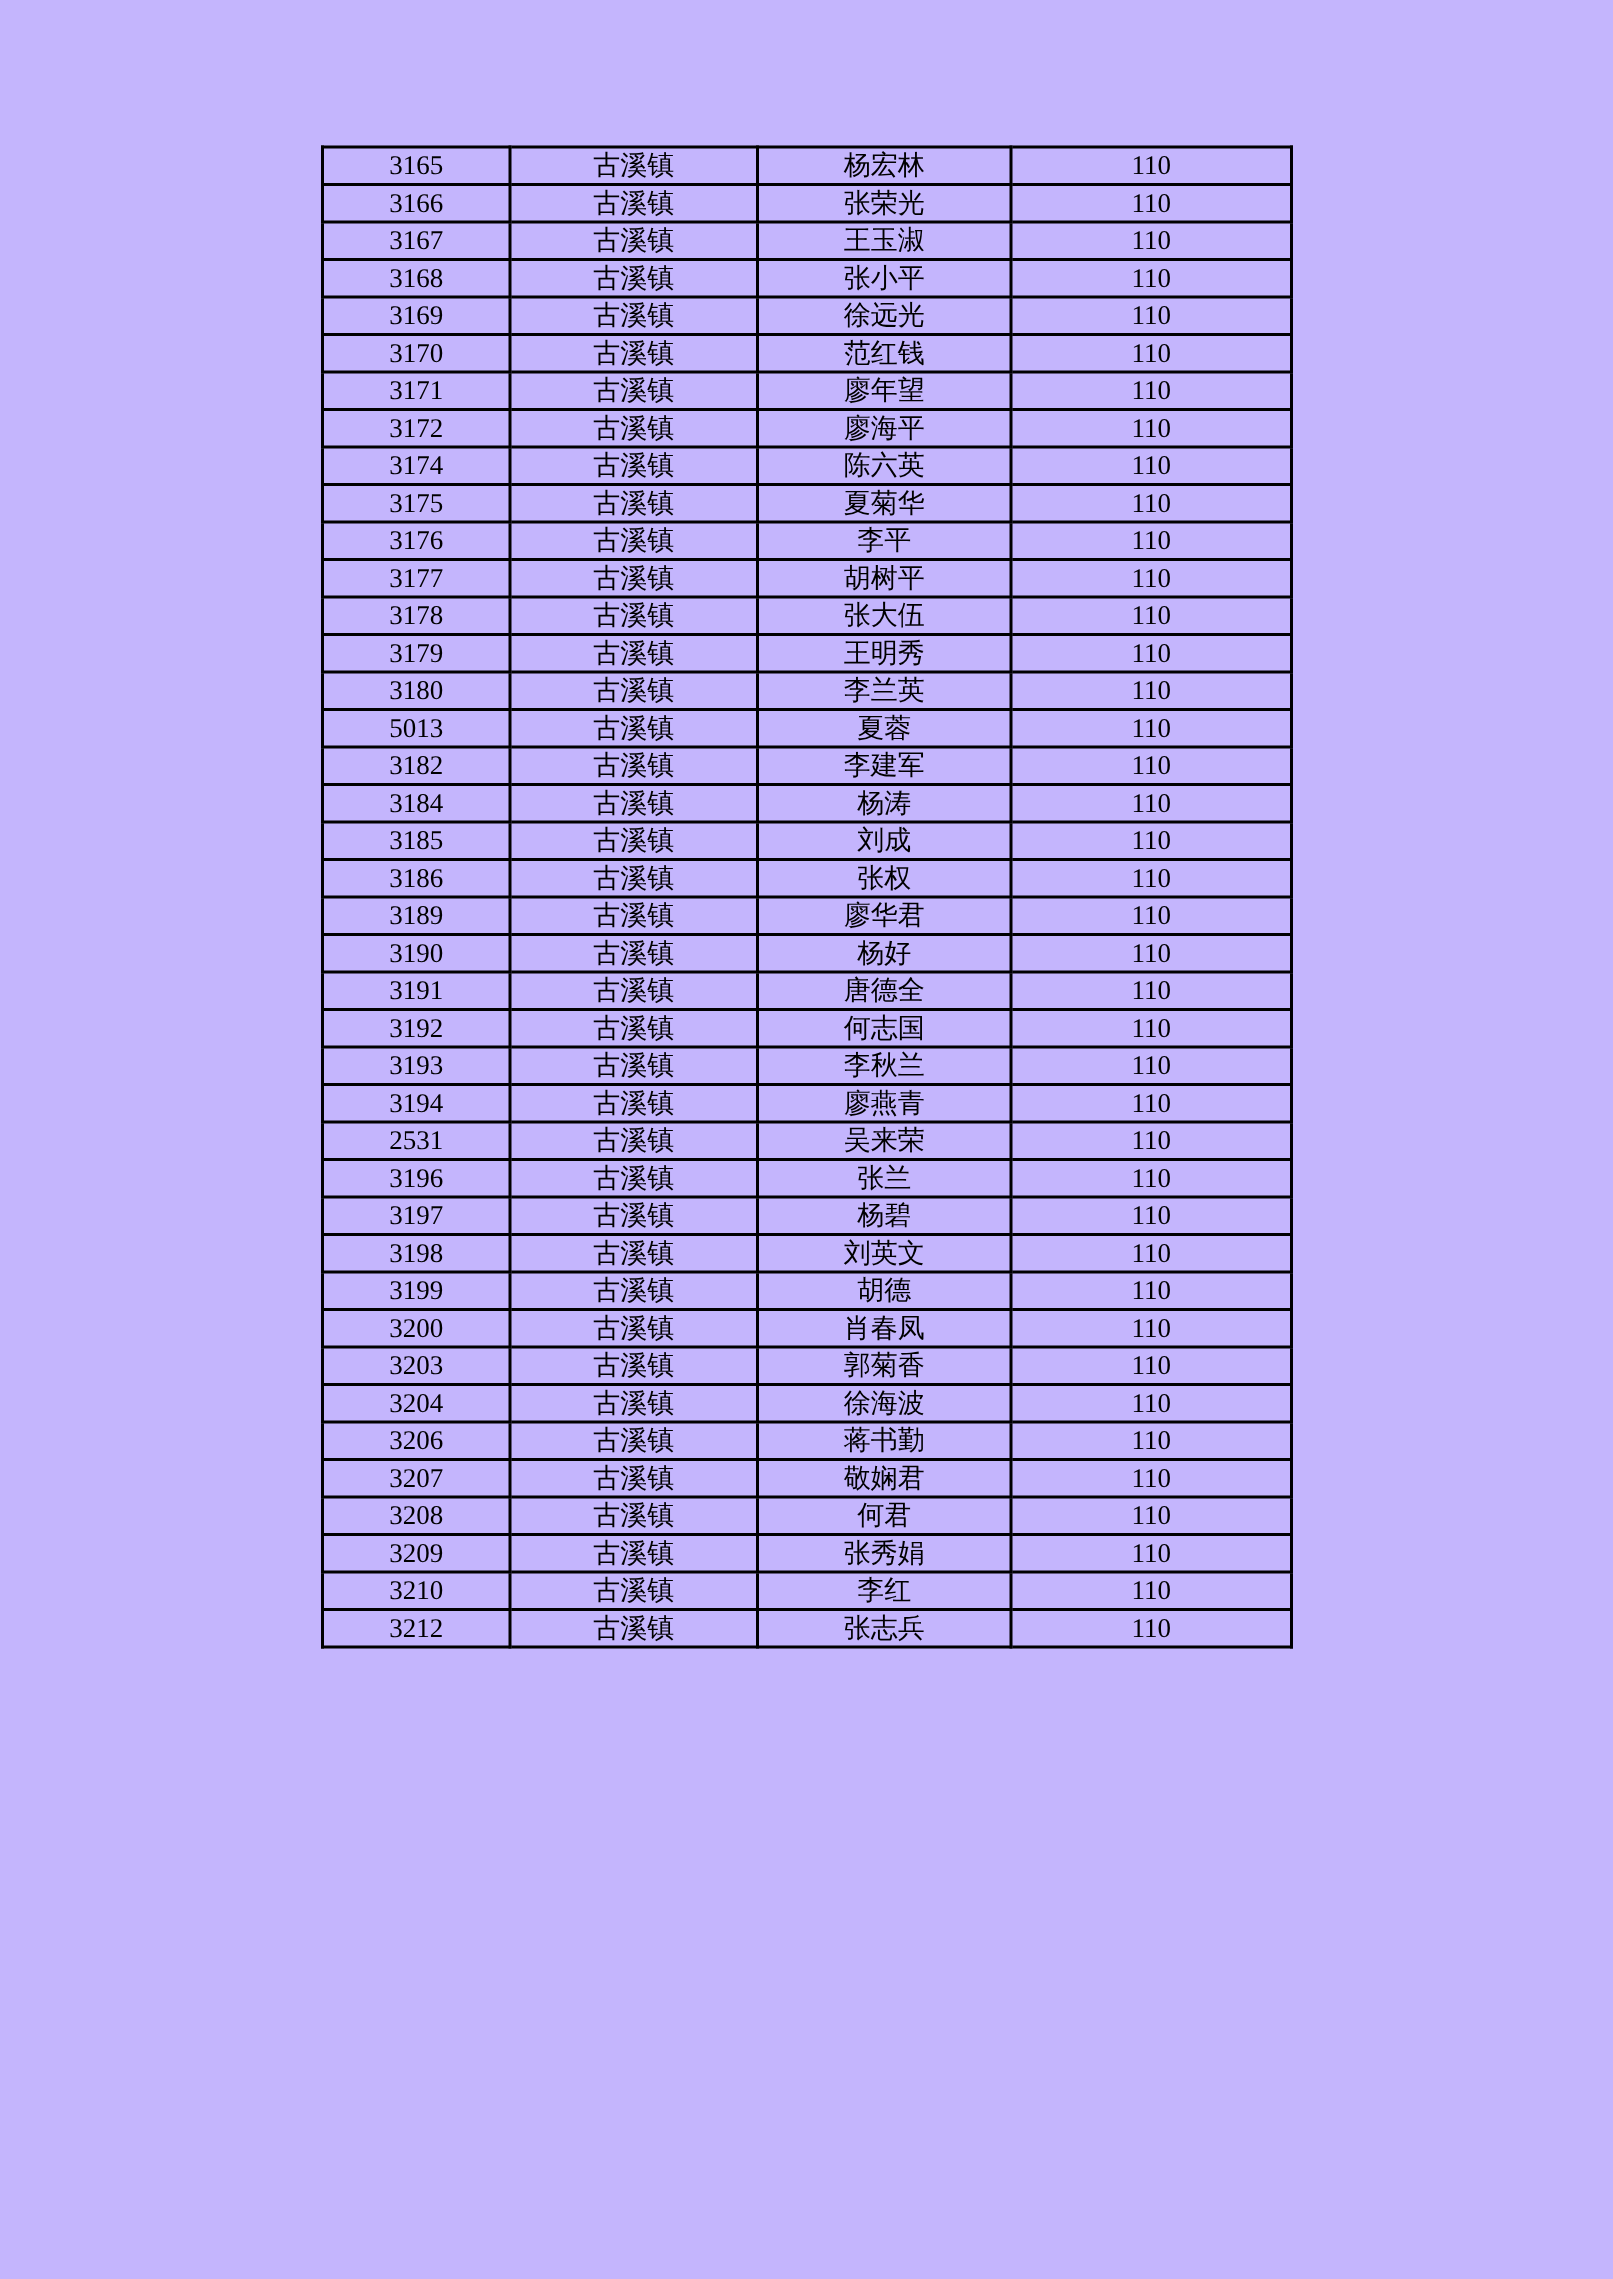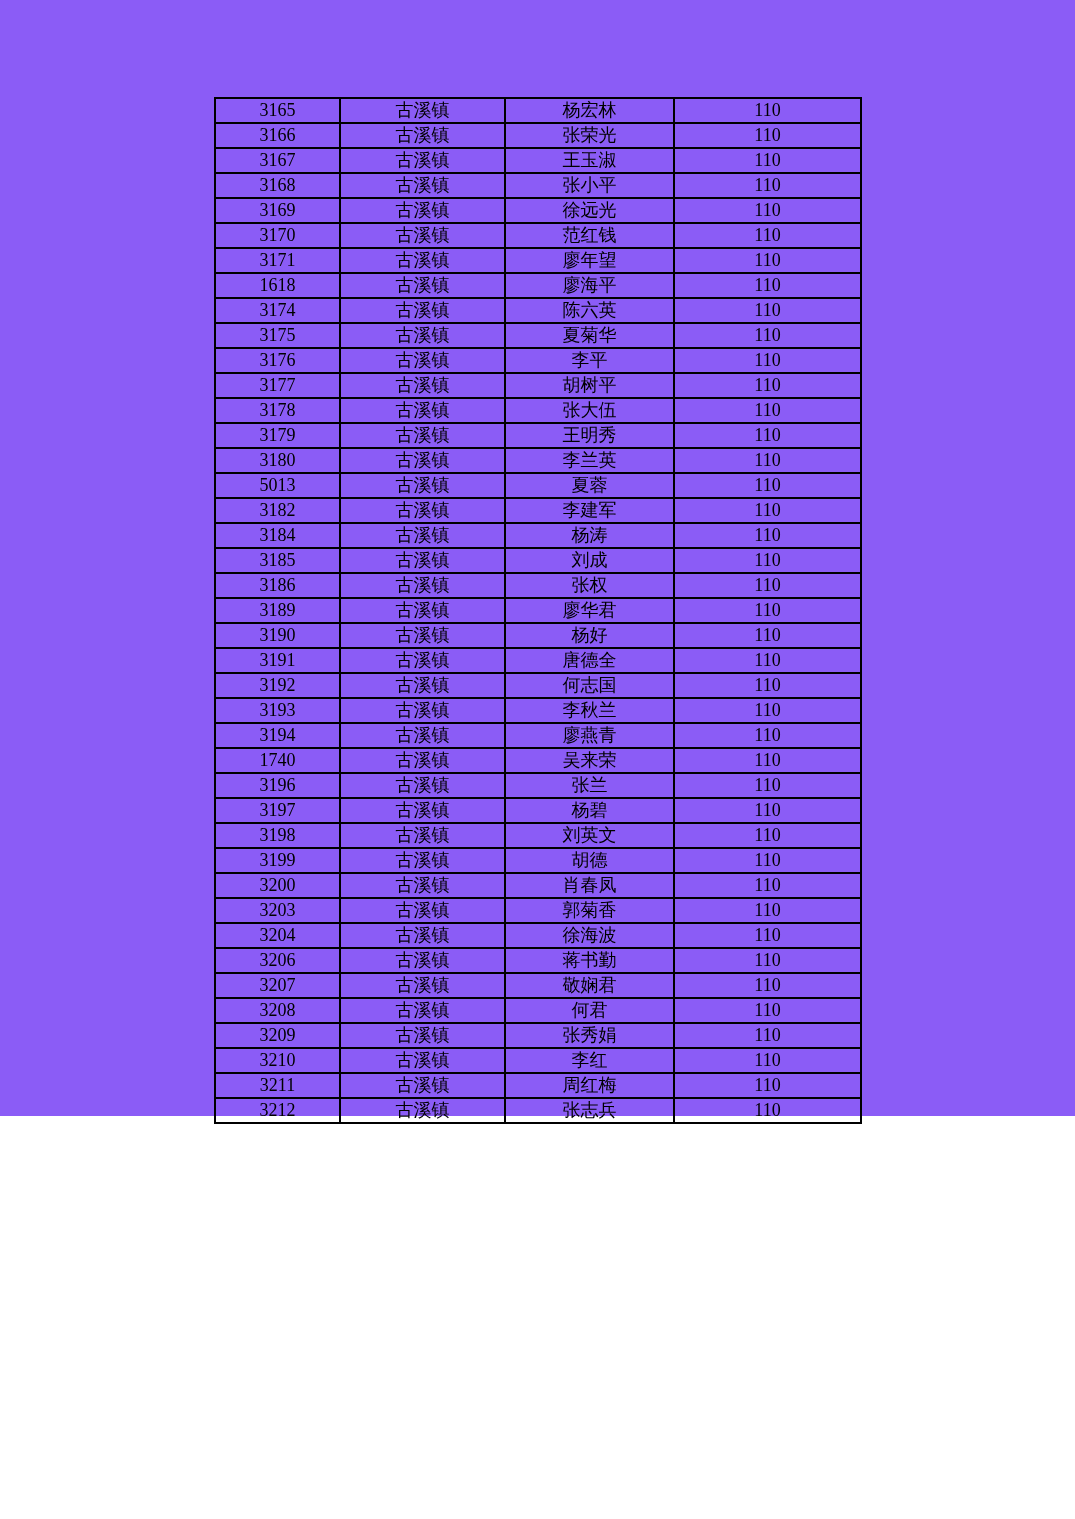--- a/index.html
+++ b/index.html
@@ -12,22 +12,22 @@
     height: 1519px;
     position: relative;
     font-family: "Liberation Serif", "DejaVu Serif", serif;
     color: #000000;
   }
   .page {
     position: absolute;
     left: 0;
     top: 0;
     width: 1075px;
-    height: 1116px;
-    background: #8b5cf6;
+    height: 1519px;
+    background: #c4b5fd;
   }
   table.roster {
     position: absolute;
     left: 214px;
     top: 97px;
     width: 646px;
     border-collapse: collapse;
     table-layout: fixed;
   }
   table.roster col.col-serial { width: 125px; }
@@ -102,21 +102,21 @@
   </tr>
 
   <tr>
     <td>3171</td>
     <td>古溪镇</td>
     <td>廖年望</td>
     <td>110</td>
   </tr>
 
   <tr>
-    <td>1618</td>
+    <td>3172</td>
     <td>古溪镇</td>
     <td>廖海平</td>
     <td>110</td>
   </tr>
 
 
   <tr>
     <td>3174</td>
     <td>古溪镇</td>
     <td>陈六英</td>
@@ -239,21 +239,21 @@
   </tr>
 
   <tr>
     <td>3194</td>
     <td>古溪镇</td>
     <td>廖燕青</td>
     <td>110</td>
   </tr>
 
   <tr>
-    <td>1740</td>
+    <td>2531</td>
     <td>古溪镇</td>
     <td>吴来荣</td>
     <td>110</td>
   </tr>
 
   <tr>
     <td>3196</td>
     <td>古溪镇</td>
     <td>张兰</td>
     <td>110</td>
@@ -332,26 +332,20 @@
     <td>110</td>
   </tr>
 
   <tr>
     <td>3210</td>
     <td>古溪镇</td>
     <td>李红</td>
     <td>110</td>
   </tr>
 
-  <tr>
-    <td>3211</td>
-    <td>古溪镇</td>
-    <td>周红梅</td>
-    <td>110</td>
-  </tr>
 
   <tr>
     <td>3212</td>
     <td>古溪镇</td>
     <td>张志兵</td>
     <td>110</td>
   </tr>
 </tbody>
   </table>
 </div>

